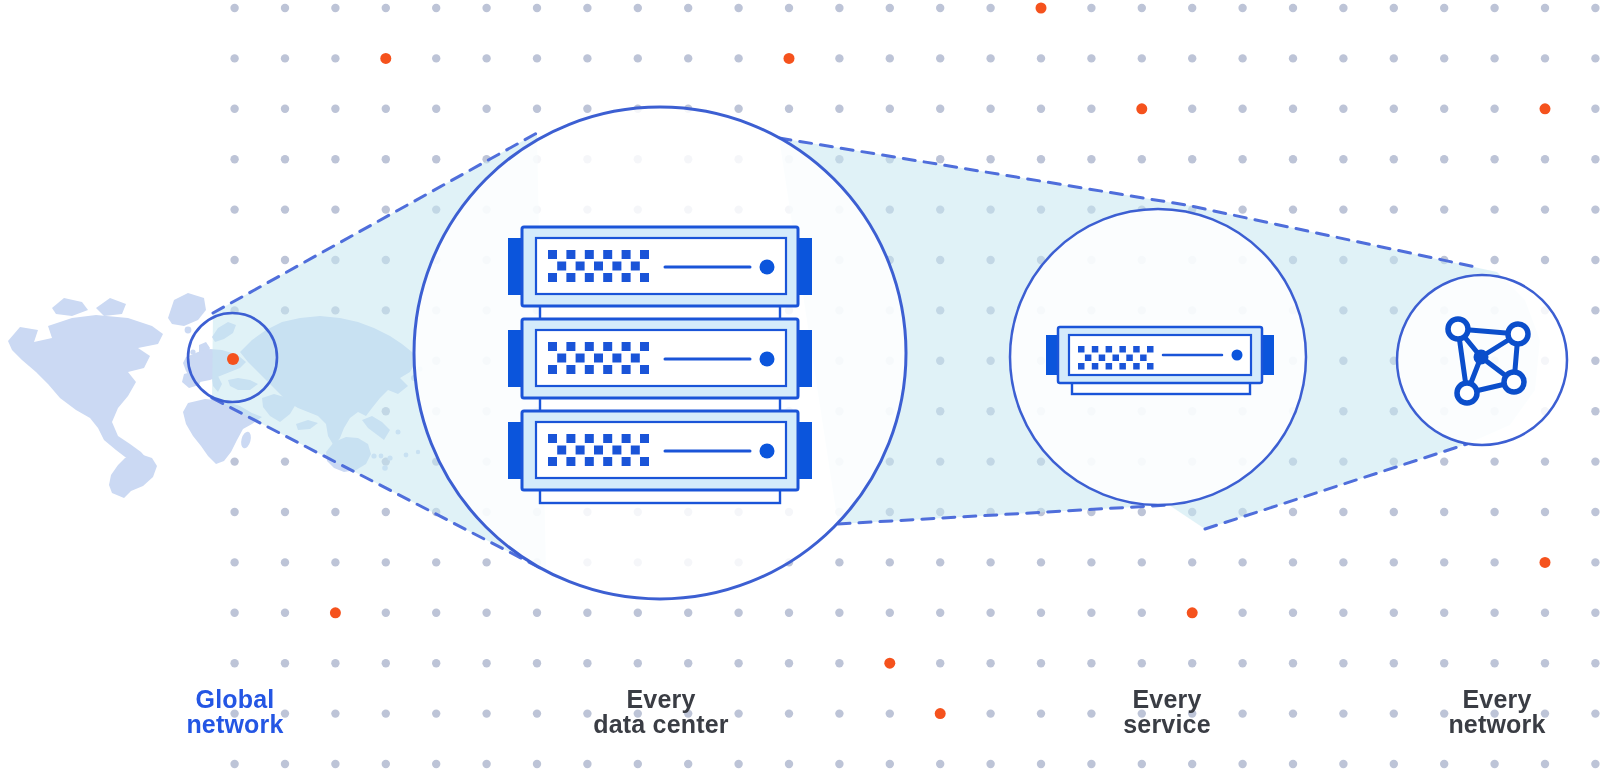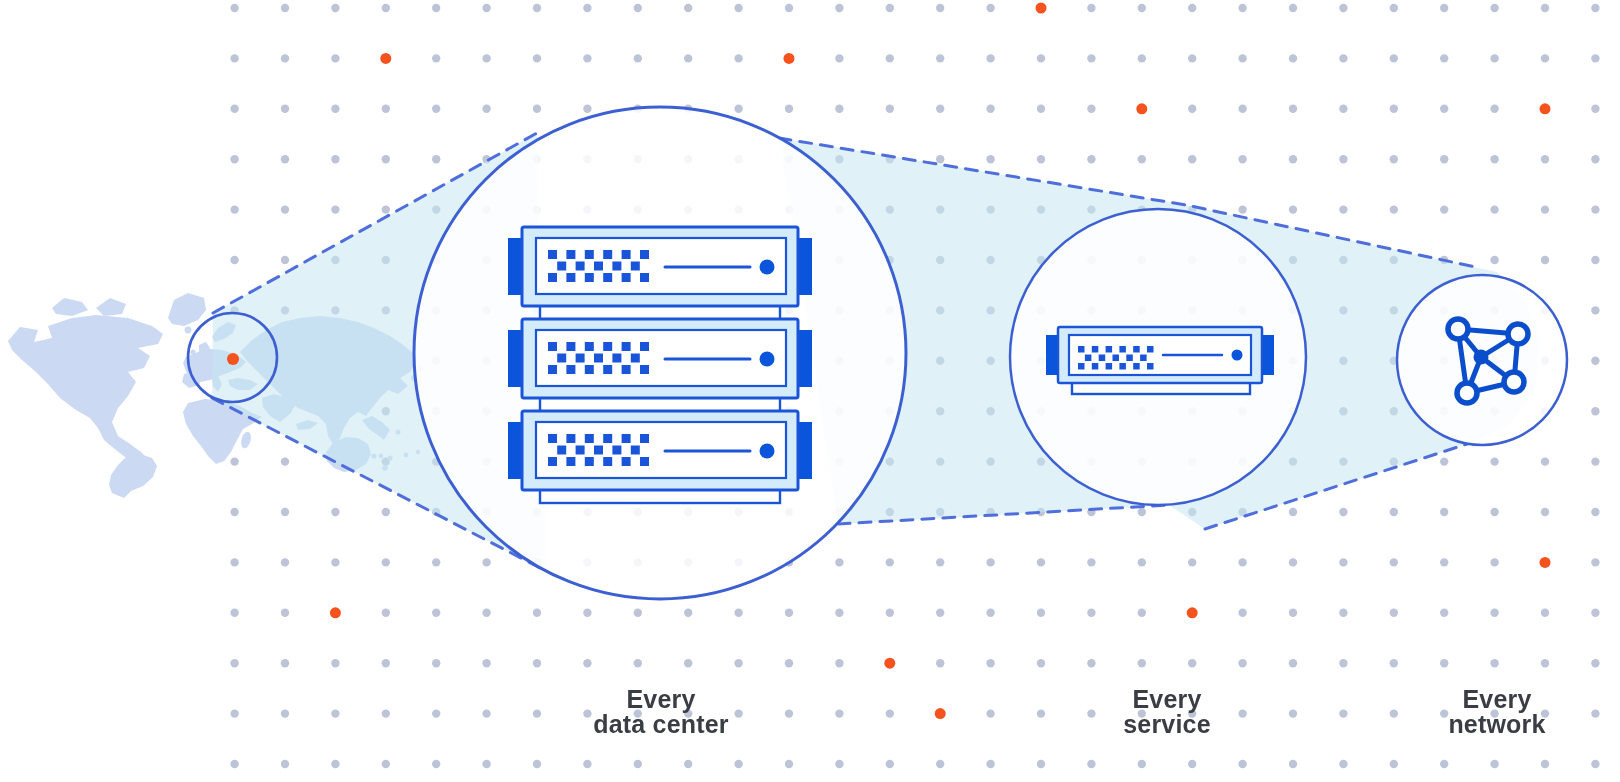--- a/index.html
+++ b/index.html
@@ -671,20 +671,24 @@
       <line class="mesh-edge" x1="1481" y1="357" x2="1514" y2="382"></line>
       <line class="mesh-edge" x1="1481" y1="357" x2="1467" y2="393"></line>
       <circle class="mesh-node" cx="1458" cy="329" r="10"></circle>
       <circle class="mesh-node" cx="1518" cy="334" r="10"></circle>
       <circle class="mesh-node" cx="1514" cy="382" r="10"></circle>
       <circle class="mesh-node" cx="1467" cy="393" r="10"></circle>
       <circle class="mesh-center" cx="1481" cy="357" r="7.5"></circle>
     </g>
   </svg>
 
+  <div class="label blue" style="left:125px;top:687px;">
+    <div>Global</div>
+    <div>network</div>
+  </div>
   <div class="label" style="left:551px;top:687px;">
     <div>Every</div>
     <div>data center</div>
   </div>
   <div class="label" style="left:1057px;top:687px;">
     <div>Every</div>
     <div>service</div>
   </div>
   <div class="label" style="left:1387px;top:687px;">
     <div>Every</div>

